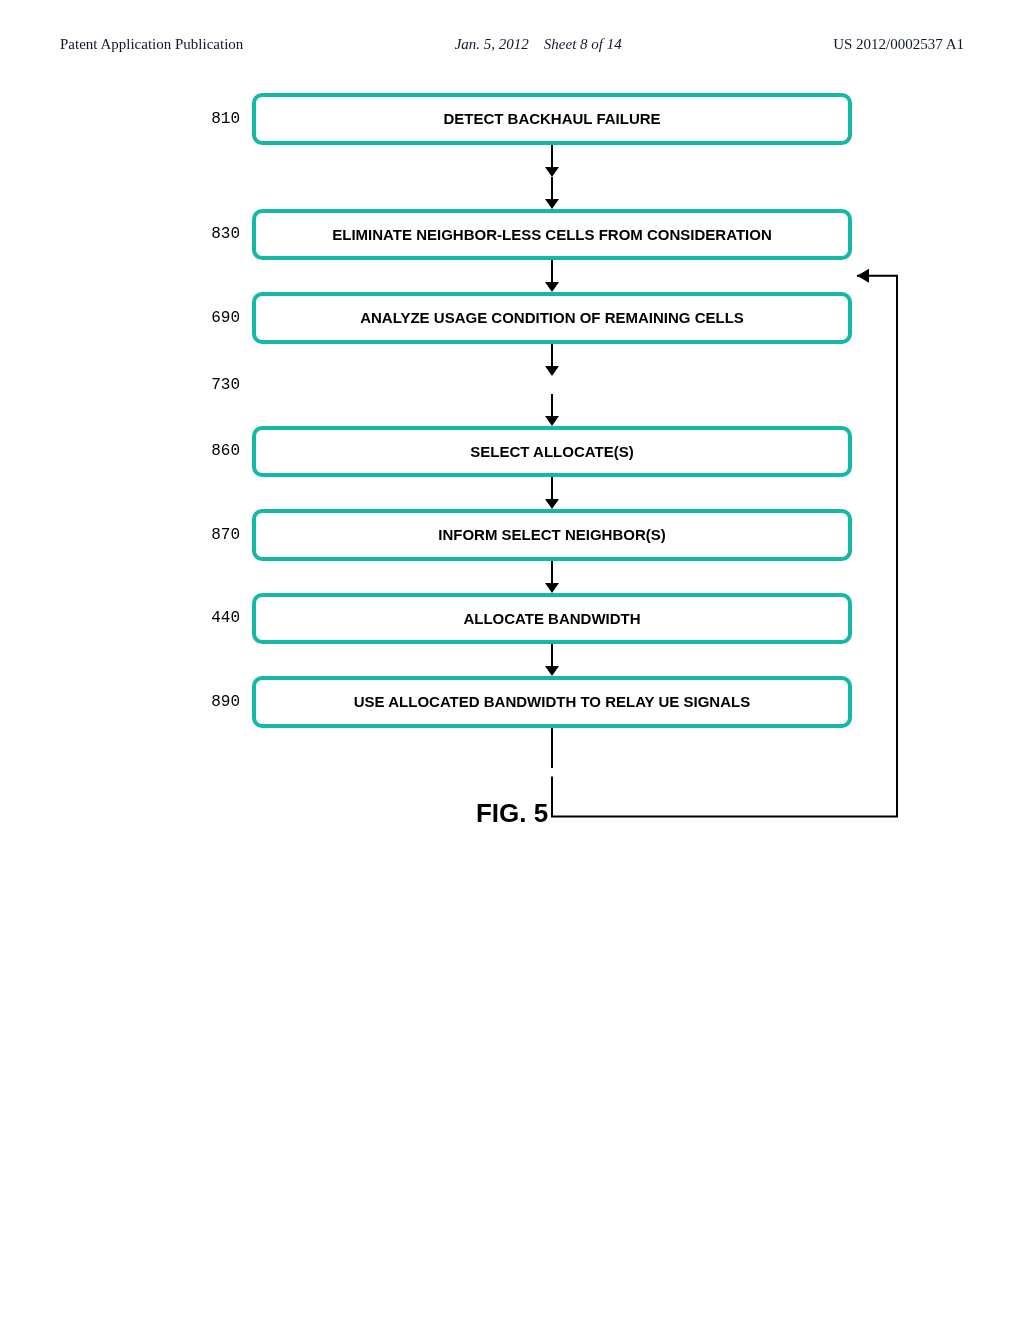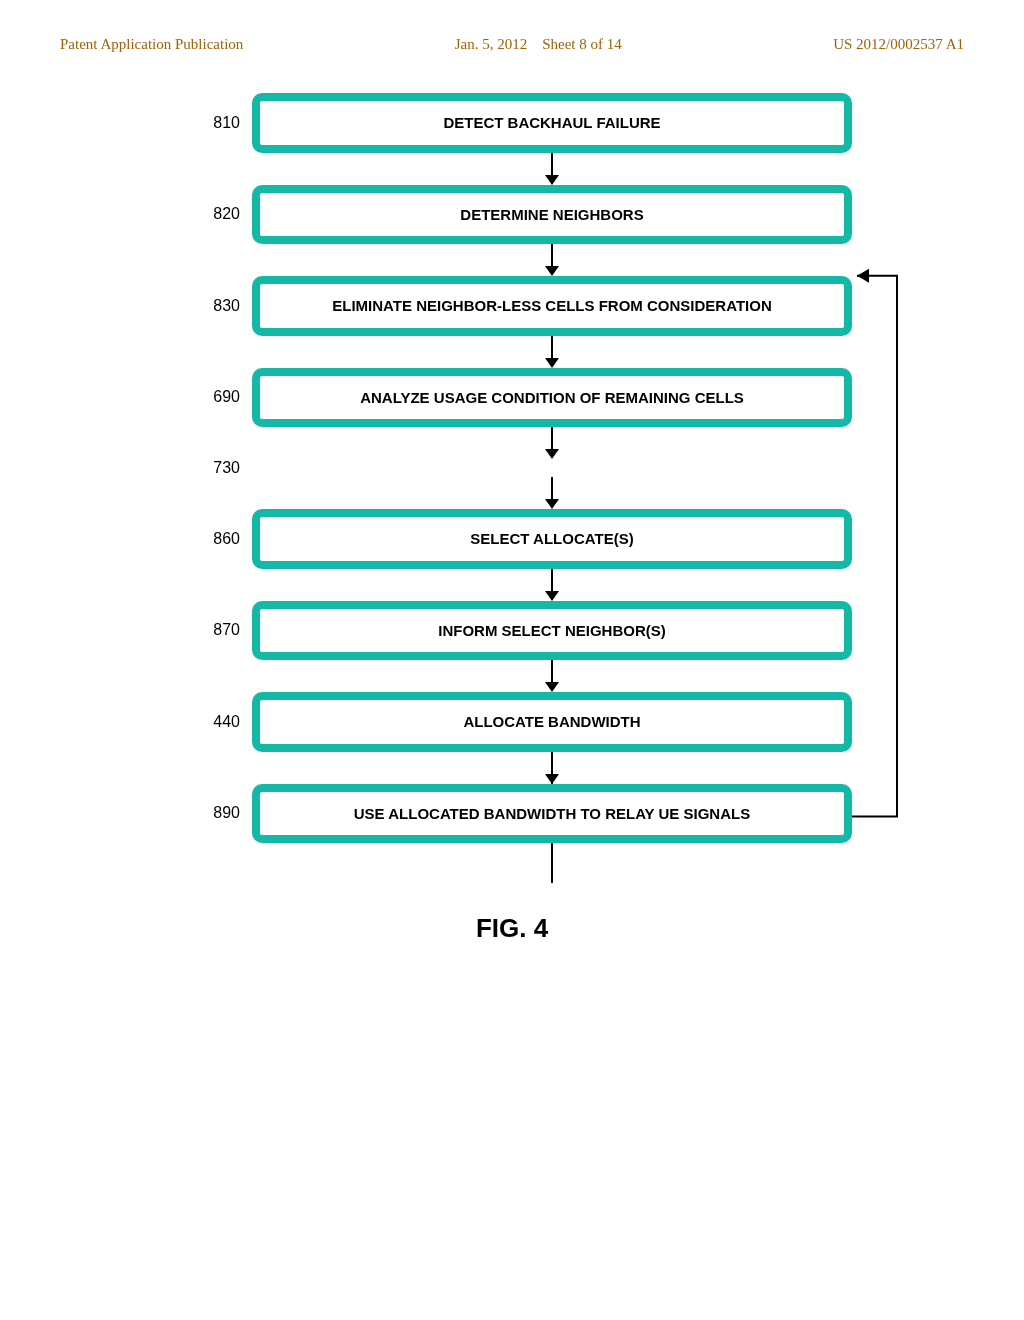--- a/index.html
+++ b/index.html
@@ -12,24 +12,24 @@
       overflow: hidden;
     }
 
     
     .header {
       display: flex;
       justify-content: space-between;
       align-items: center;
       padding: 36px 60px 20px 60px;
       font-size: 15px;
-      color: #a16207;
+      color: #0f172a;
     }
     .header-left { font-weight: normal; }
-    .header-center { text-align: center; }
+    .header-center { text-align: center; font-style: italic; }
     .header-right { font-weight: normal; }
 
     
     .diagram-area {
       position: relative;
       width: 100%;
       padding: 20px 60px;
       display: flex;
       flex-direction: column;
       align-items: center;
@@ -53,26 +53,26 @@
       position: relative;
     }
 
     .step-label {
       font-size: 16px;
       color: #000;
       width: 80px;
       text-align: right;
       padding-right: 12px;
       flex-shrink: 0;
-      font-family: Liberation Sans, sans-serif;
+      font-family: Liberation Mono, monospace;
     }
 
     .step-box {
       flex: 1;
-      border: 8px solid #14b8a6;
+      border: 4px solid #14b8a6;
       border-radius: 10px;
       padding: 12px 20px;
       text-align: center;
       font-family: Arial, sans-serif;
       font-size: 15px;
       font-weight: bold;
       color: #000;
       background: #fff;
       line-height: 1.3;
     }
@@ -129,24 +129,20 @@
     <div class="flow-row" id="row-810">
       <div class="step-label">810</div>
       <div class="step-box" id="box-810">DETECT BACKHAUL FAILURE</div>
     </div>
 
     <div class="arrow-line" style="display:flex;flex-direction:column;align-items:center;margin-left:80px;flex:1;width:calc(100% - 80px);">
       <div class="arrow-shaft" style="height:22px;width:2px;background:#000;"></div>
       <div class="arrow-head"></div>
     </div>
 
-    <div class="flow-row" id="row-820">
-      <div class="step-label">820</div>
-      <div class="step-box" id="box-820">DETERMINE NEIGHBORS</div>
-    </div>
 
     <div style="display:flex;flex-direction:column;align-items:center;margin-left:80px;flex:1;width:calc(100% - 80px);">
       <div style="height:22px;width:2px;background:#000;"></div>
       <div class="arrow-head"></div>
     </div>
 
     <div class="flow-row" id="row-830">
       <div class="step-label">830</div>
       <div class="step-box" id="box-830">ELIMINATE NEIGHBOR-LESS CELLS FROM CONSIDERATION</div>
     </div>
@@ -209,14 +205,14 @@
       <div class="step-label">890</div>
       <div class="step-box" id="box-890">USE ALLOCATED BANDWIDTH TO RELAY UE SIGNALS</div>
     </div>
 
     <div style="display:flex;flex-direction:column;align-items:center;margin-left:80px;flex:1;width:calc(100% - 80px);">
       <div style="height:40px;width:2px;background:#000;"></div>
     </div>
 
   </div>
 
-  <div class="fig-caption">FIG. 4</div>
+  <div class="fig-caption">FIG. 5</div>
 </div>
 
 </body></html>

